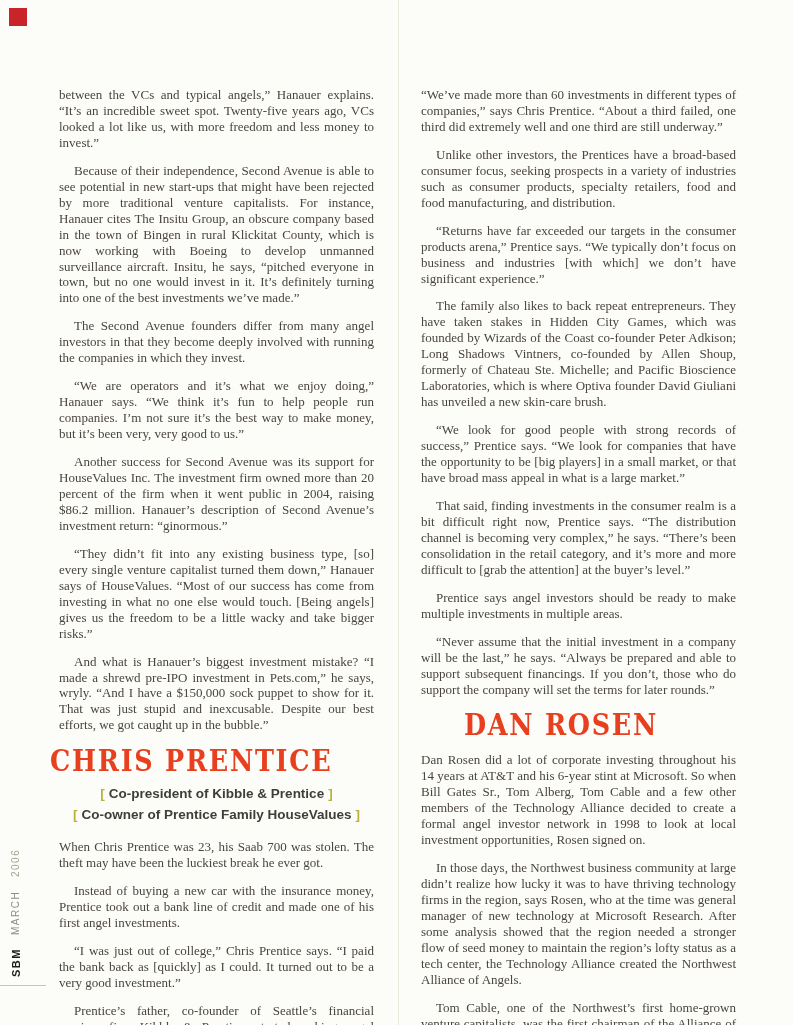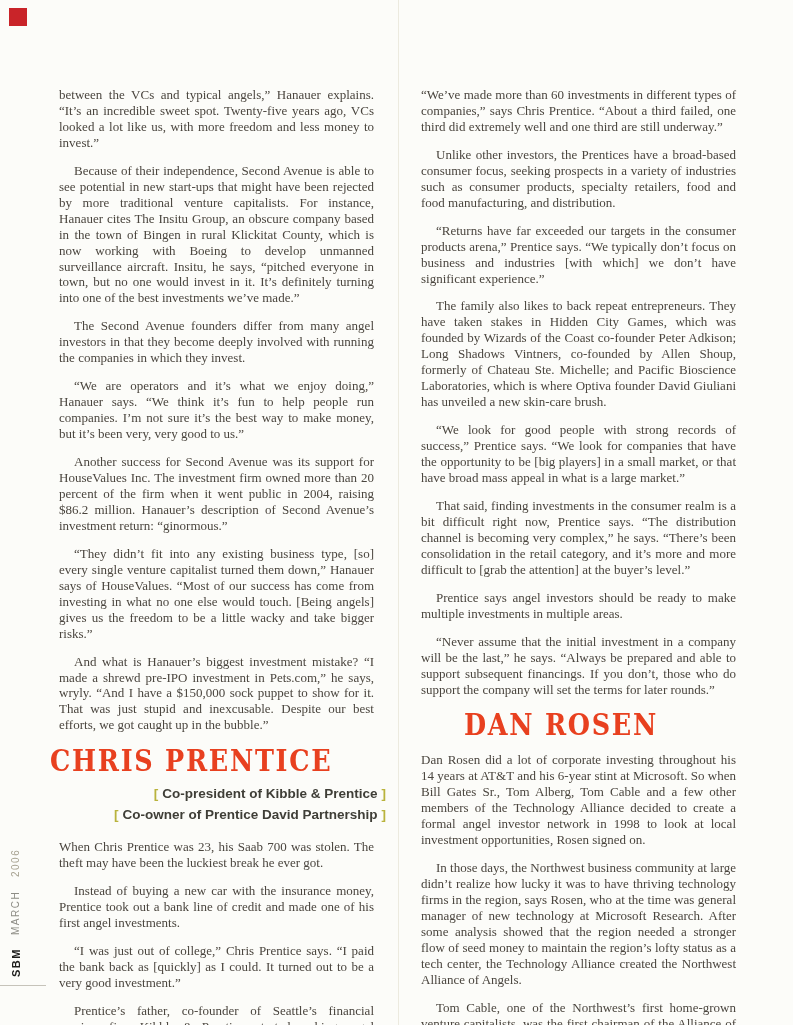--- a/index.html
+++ b/index.html
@@ -23,21 +23,21 @@
   .para-list p:first-child { text-indent:0; }
 
   .heading-wrap { margin:13px 0 7px 0; line-height:1; text-align:center; }
   .section-heading {
     display:inline-block;
     font-family:"DejaVu Serif", serif;
     font-weight:bold; font-size:30px; letter-spacing:2px;
     transform:scaleX(0.85); transform-origin:left center;
     white-space:nowrap;
   }
-  .subtitles-block { margin:2px 0 14px 0; text-align:right; }
+  .subtitles-block { margin:2px 0 14px 0; text-align:center; }
   .subtitle {
     font-family:"Liberation Sans", sans-serif;
     font-size:13.5px; font-weight:bold; color:#3f3e37;
     line-height:21px; text-indent:0;
   }
   .subtitle .bracket { font-weight:bold; }
   .subtitle .sub-text { padding:0 4px; }
 
   .spine {
     position:absolute; left:10px; top:889px; height:88px;
@@ -74,21 +74,21 @@
         <p>Another success for Second Avenue was its support for HouseValues Inc. The investment firm owned more than 20 percent of the firm when it went public in 2004, raising $86.2 million. Hanauer’s description of Second Avenue’s investment return: “ginormous.”</p>
         <p>“They didn’t fit into any existing business type, [so] every single venture capitalist turned them down,” Hanauer says of HouseValues. “Most of our success has come from investing in what no one else would touch. [Being angels] gives us the freedom to be a little wacky and take bigger risks.”</p>
         <p>And what is Hanauer’s biggest investment mistake? “I made a shrewd pre-IPO investment in Pets.com,” he says, wryly. “And I have a $150,000 sock puppet to show for it. That was just stupid and inexcusable. Despite our best efforts, we got caught up in the bubble.”</p>
       </div>
 
     <div class="heading-wrap">
       <span class="section-heading accent" style="color: rgb(232, 64, 31);">CHRIS PRENTICE</span>
     </div>
     <div class="subtitles-block">
         <div class="subtitle"><span class="bracket" style="color: rgb(185, 179, 61);">[</span><span class="sub-text">Co-president of Kibble &amp; Prentice</span><span class="bracket" style="color: rgb(185, 179, 61);">]</span></div>
-        <div class="subtitle"><span class="bracket" style="color: rgb(185, 179, 61);">[</span><span class="sub-text">Co-owner of Prentice David Partnership</span><span class="bracket" style="color: rgb(185, 179, 61);">]</span></div>
+        <div class="subtitle"><span class="bracket" style="color: rgb(185, 179, 61);">[</span><span class="sub-text">Co-owner of Prentice Family HouseValues</span><span class="bracket" style="color: rgb(185, 179, 61);">]</span></div>
       </div>
 
     <div class="para-list">
         <p>When Chris Prentice was 23, his Saab 700 was stolen. The theft may have been the luckiest break he ever got.</p>
         <p>Instead of buying a new car with the insurance money, Prentice took out a bank line of credit and made one of his first angel investments.</p>
         <p>“I was just out of college,” Chris Prentice says. “I paid the bank back as [quickly] as I could. It turned out to be a very good investment.”</p>
         <p>Prentice’s father, co-founder of Seattle’s financial services firm Kibble &amp; Prentice, started making angel investments back in 1980. Among Arnie Prentice’s first investments were Drug Emporium, which was sold to Longs Drug Stores, and Northland Cable.</p>
       </div>
   </div>
 

